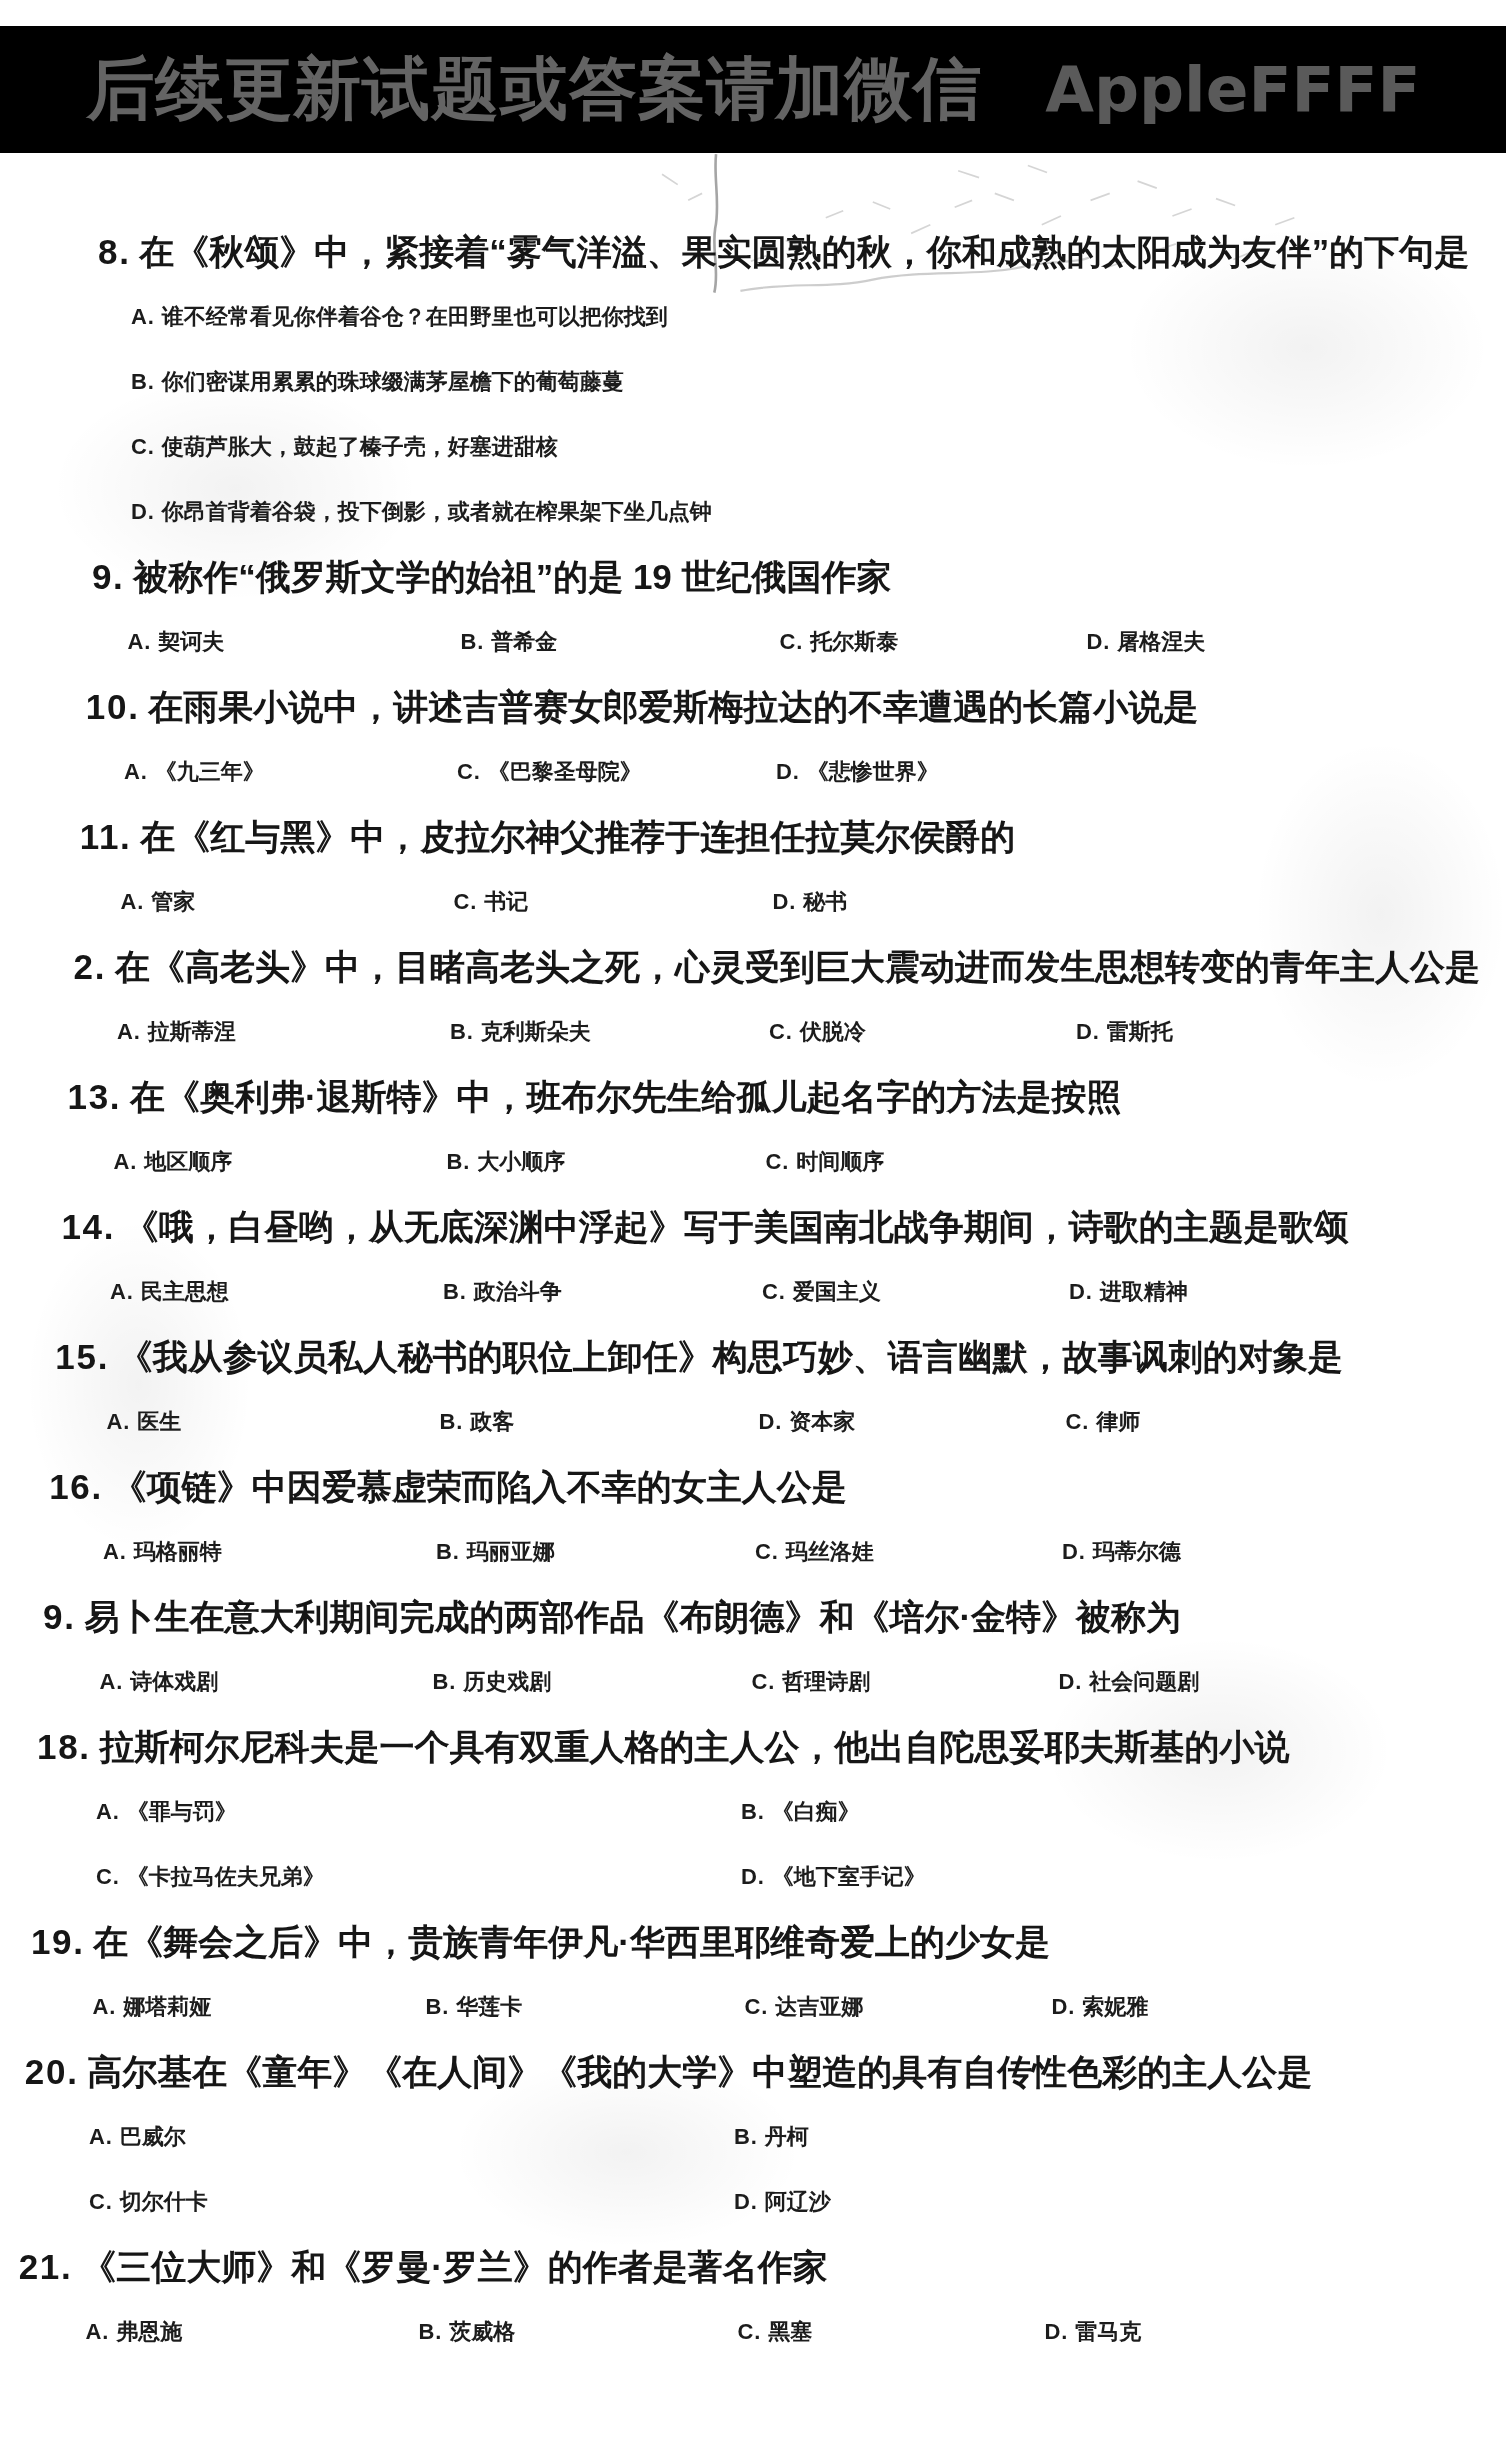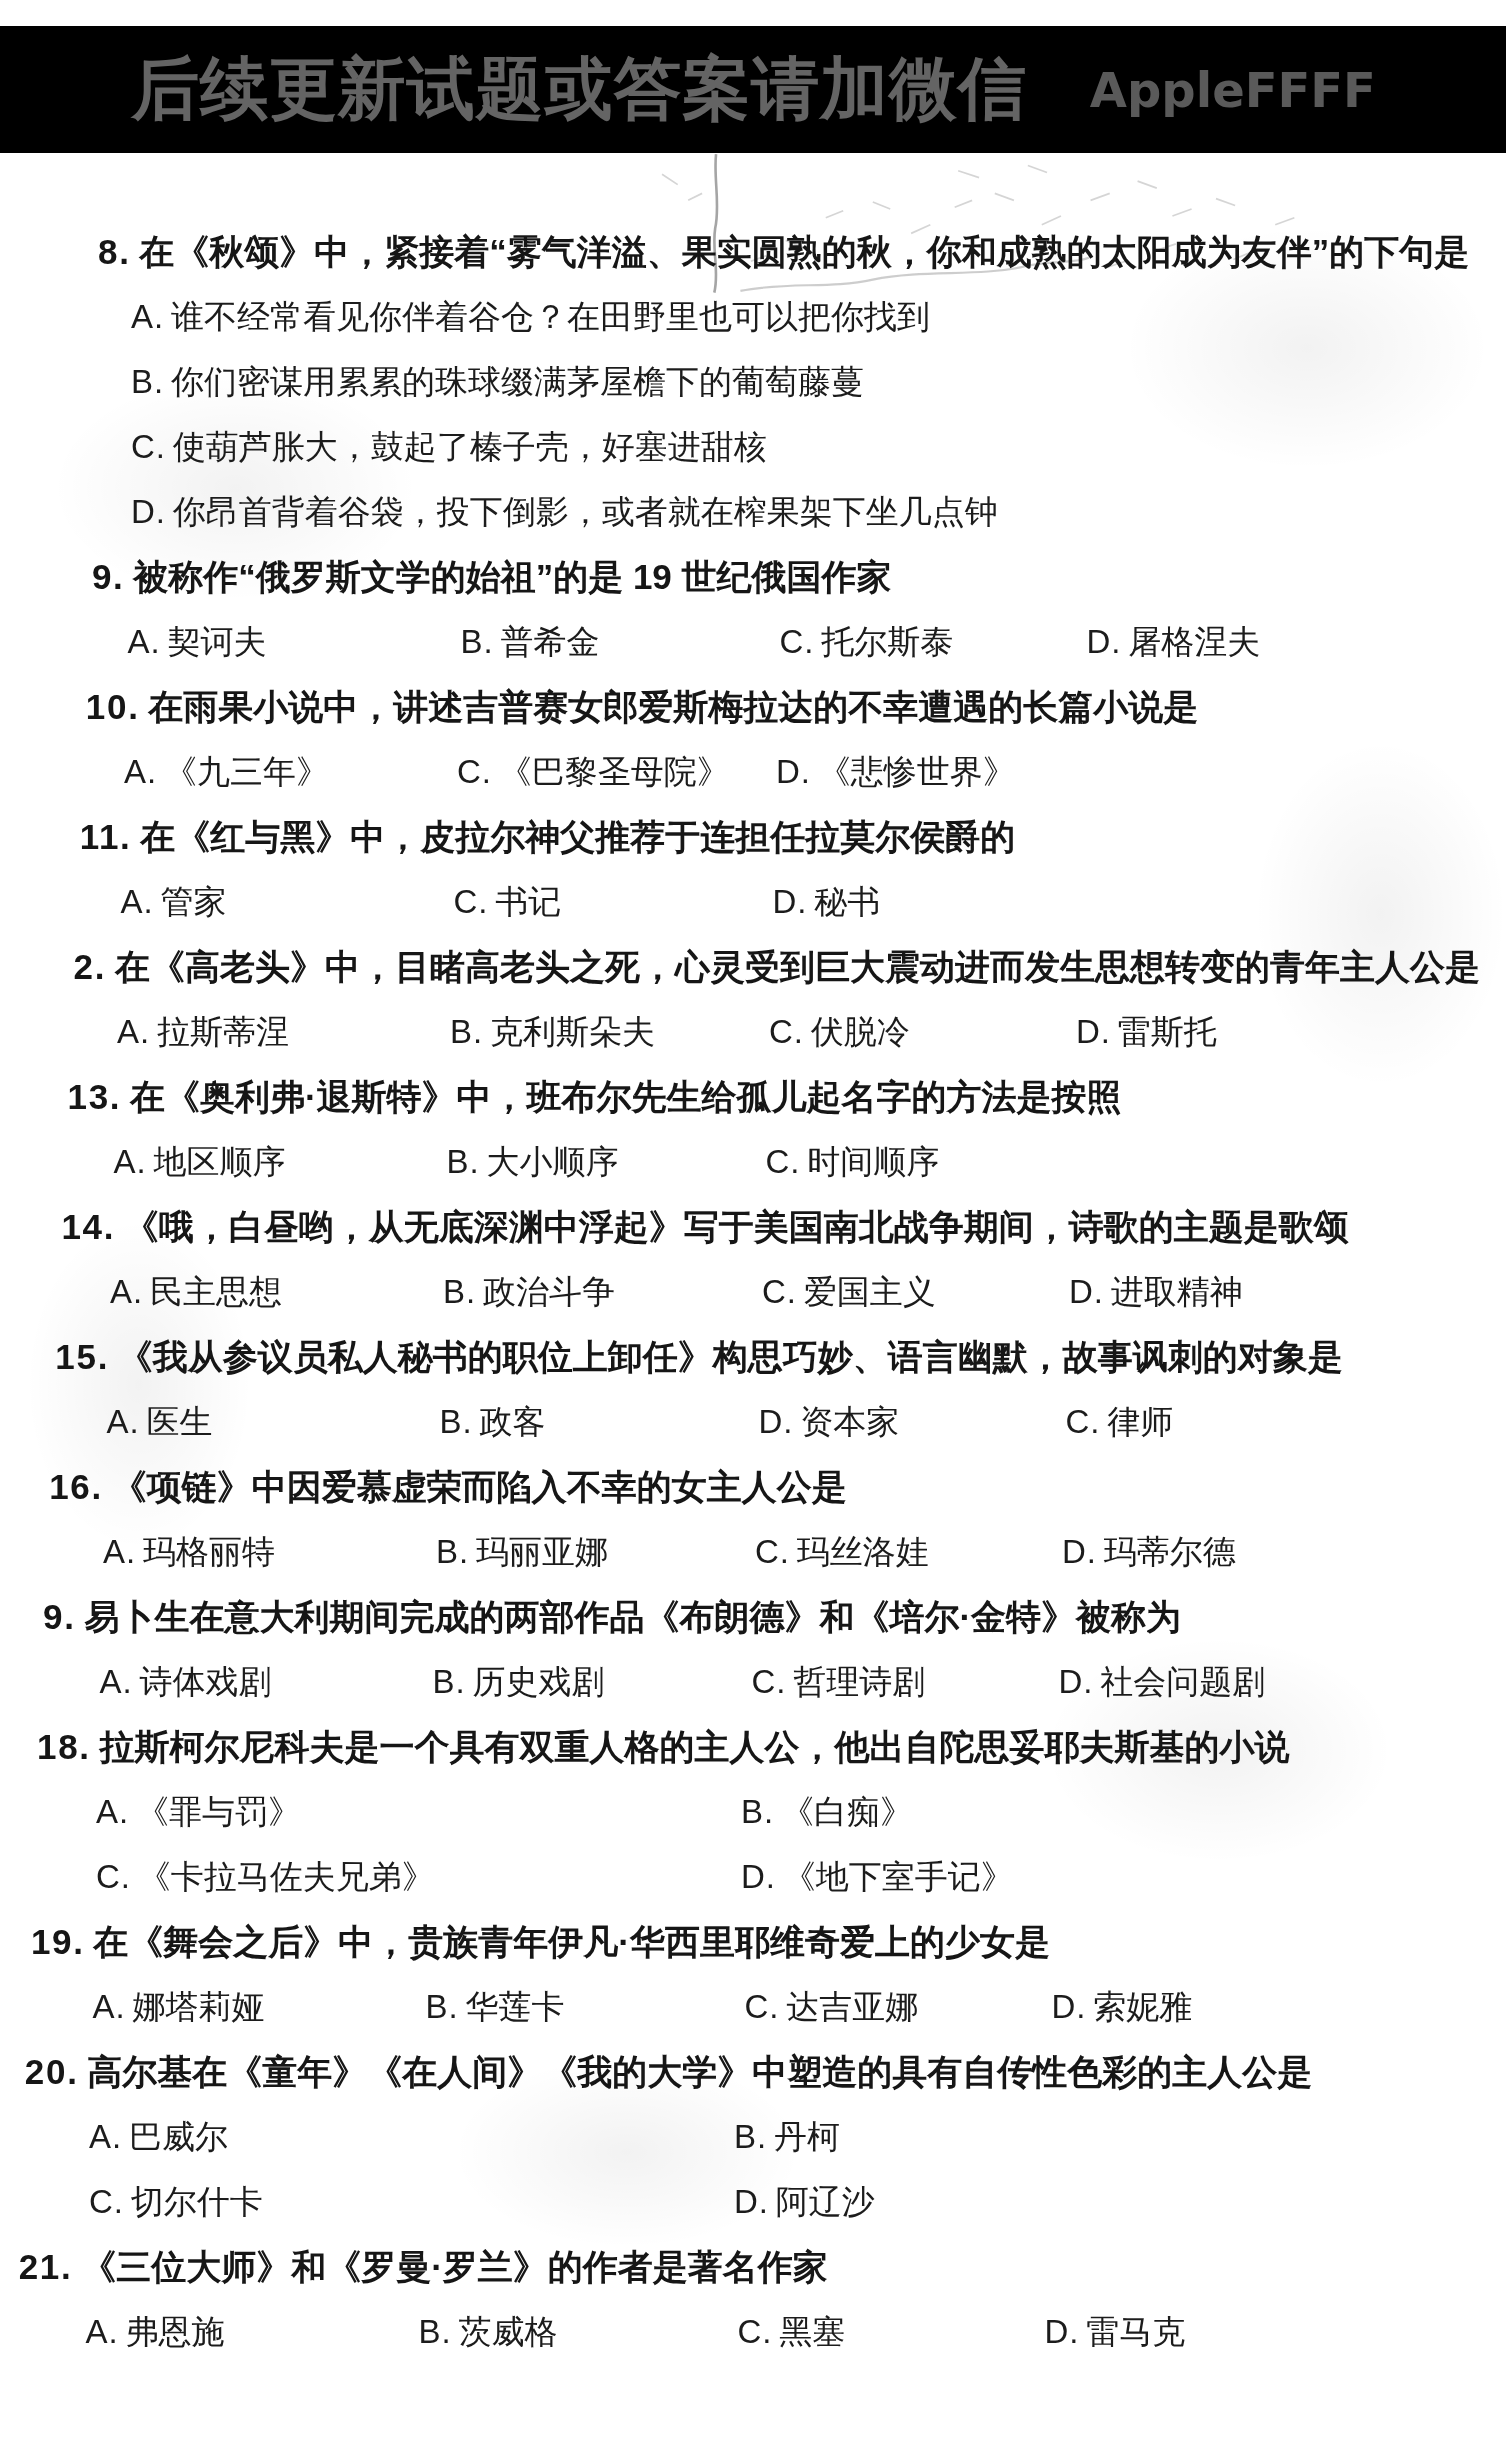--- a/index.html
+++ b/index.html
@@ -17,34 +17,34 @@
     background:#000000;
     display:flex;align-items:center;justify-content:center;gap:63px;
     white-space:nowrap;
   }
   .banner-cn{
     font-family:"Liberation Serif","DejaVu Serif",serif;
     font-weight:700;font-size:68px;color:#646464;letter-spacing:0.9px;
   }
   .banner-en{
     font-family:"DejaVu Sans","Liberation Sans",sans-serif;
-    font-weight:700;font-size:48px;color:#5a5a5a;
+    font-weight:700;font-size:63px;color:#5a5a5a;
   }
   
   .content{position:absolute;left:0;top:219px;right:0;}
   .question{position:relative;}
   .stem{
     height:65px;line-height:65px;white-space:nowrap;
     margin-left:calc(98px - var(--i) * 6.1px);
     font-size:35px;font-weight:700;color:#161616;
   }
   .qnum{margin-right:8.7px;letter-spacing:1.7px;}
   .opts{
     margin-left:calc(131px - var(--i) * 3.5px);
-    font-size:33px;font-weight:400;color:#1c1c1c;
+    font-size:22px;font-weight:700;color:#1c1c1c;
   }
   .opts .opt{white-space:nowrap;height:65px;line-height:65px;display:block;}
   .opts.cols1 .opt{display:block;}
   .opts.cols4{display:grid;grid-template-columns:333px 319px 307px auto;}
   .opts.cols2{display:grid;grid-template-columns:645px auto;}
   .opts.cols4 .opt,.opts.cols2 .opt{display:inline-block;}
   .opt-label{margin-right:7px;letter-spacing:0.9px;}
   
   .artifacts{position:absolute;left:0;top:0;pointer-events:none;}
   .blotch{position:absolute;border-radius:50%;pointer-events:none;

